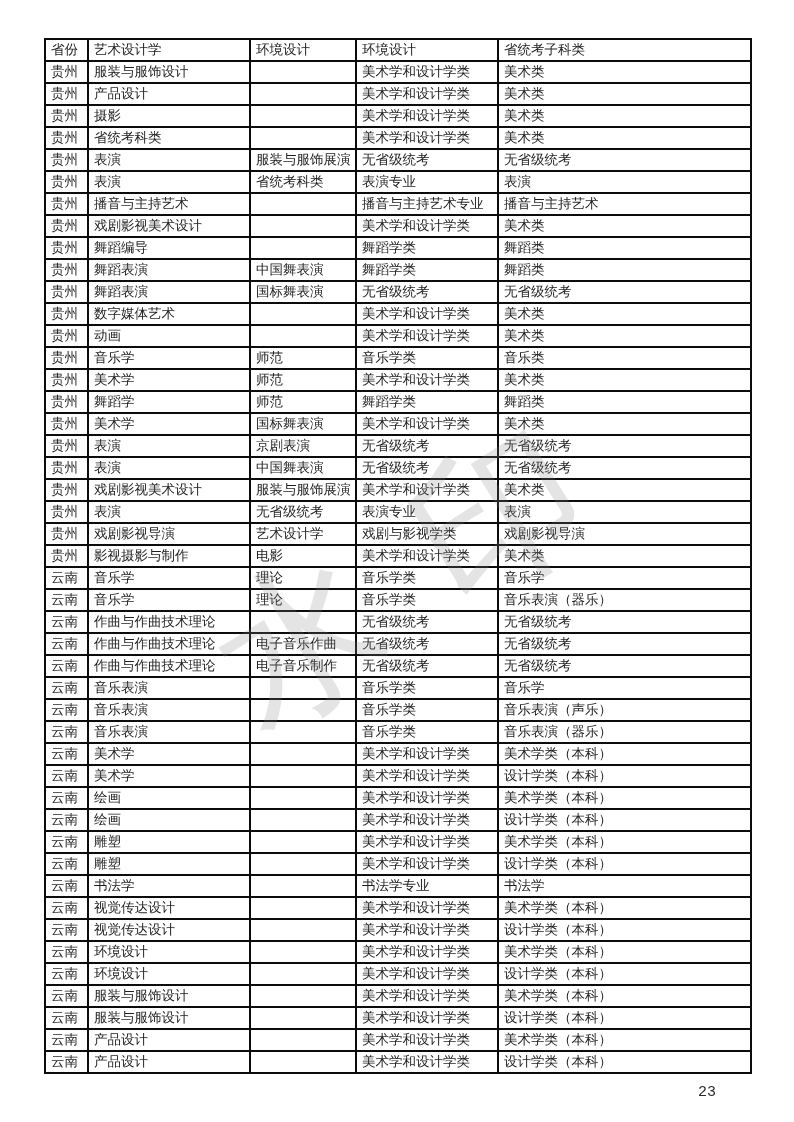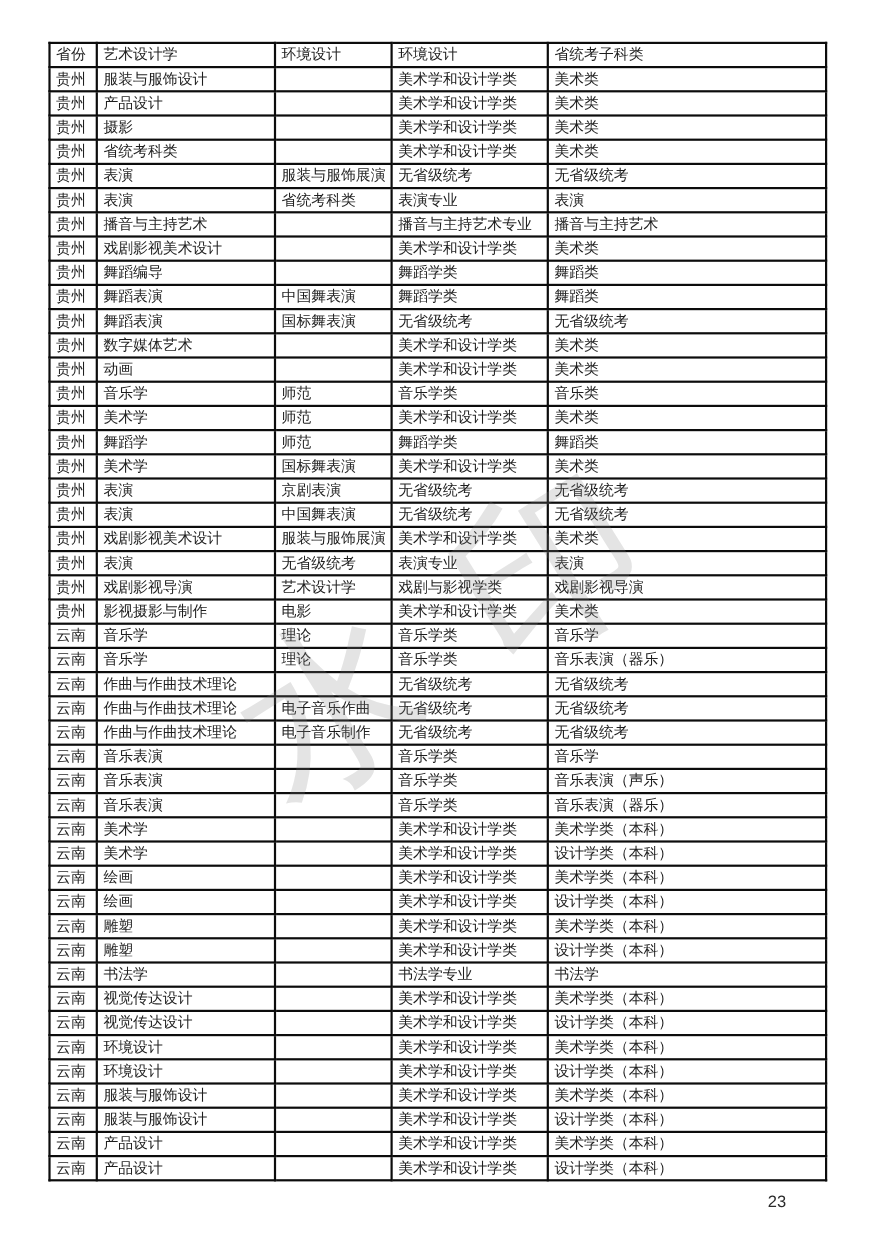--- a/index.html
+++ b/index.html
@@ -56,21 +56,21 @@
     color: rgba(130, 130, 130, 0.22);
     z-index: 2;
     pointer-events: none;
     user-select: none;
     font-family: "Liberation Sans", "DejaVu Sans", sans-serif;
   }
   .page-number {
     position: absolute;
     left: 698px;
     top: 1084px;
-    font-family: Liberation Sans, sans-serif;
+    font-family: Liberation Mono, monospace;
     font-size: 15px;
     color: #2a2a2a;
     z-index: 1;
   }
 </style>
 </head>
 <body>
 
 <div class="page">
 

